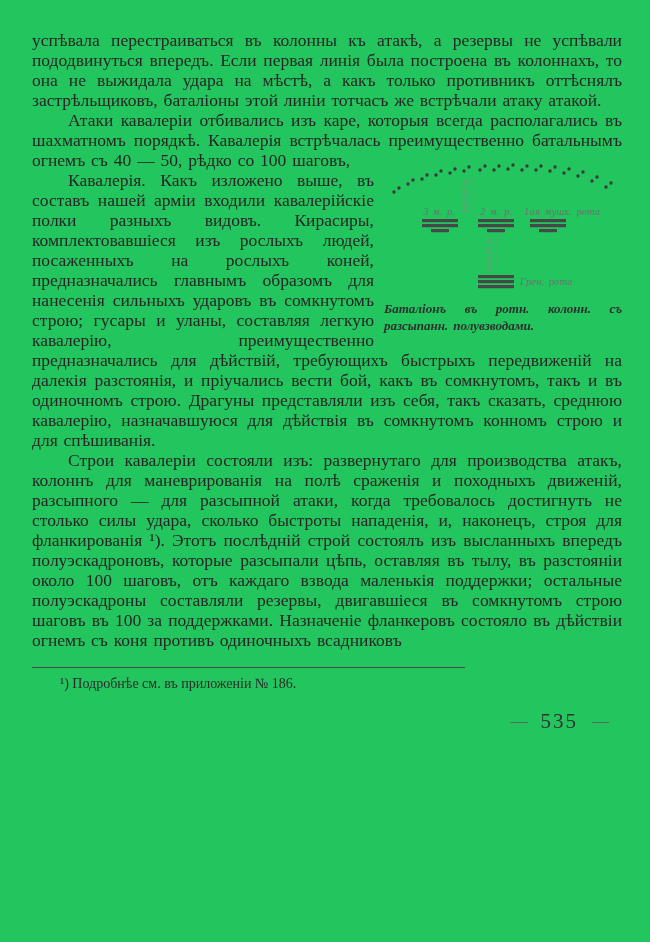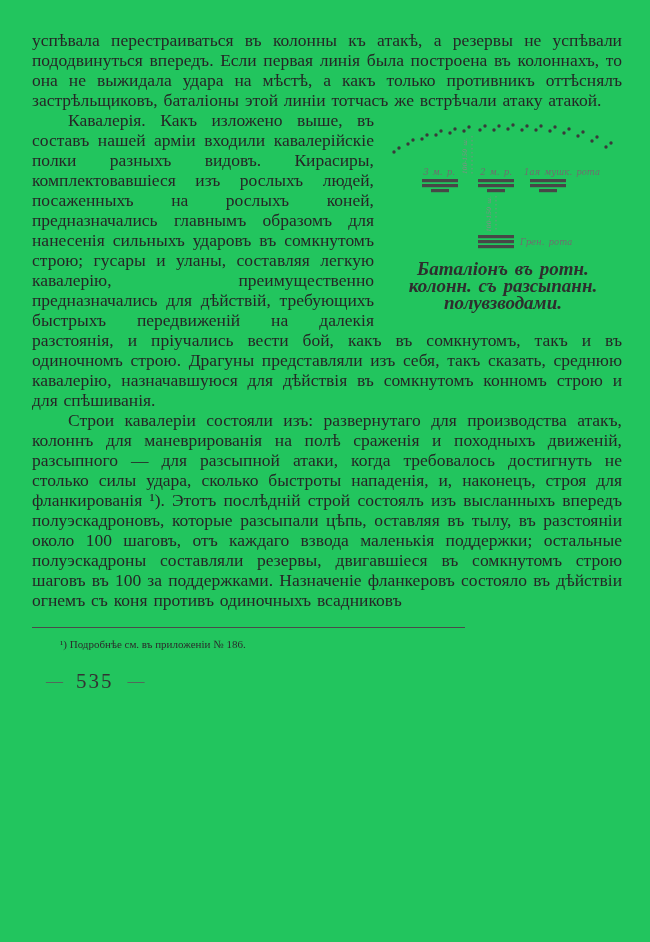--- a/index.html
+++ b/index.html
@@ -23,24 +23,23 @@
   
   .fig-wrap{
     float:right;
     width:238px;
     margin:6px 0 8px 10px;
     display:block;
   }
   .fig-svg{display:block;}
   .fig-caption{
     display:block;
-    text-align:center;
     font-style:italic;
     font-weight:600;
-    font-size:19px;
+    font-size:13px;
     line-height:17px;
     margin-top:4px;
     color:#2e2e2e;
     text-indent:0;
     word-spacing:2px;
   }
   .svg-label{
     font-family:"DejaVu Serif", serif;
     font-style:italic;
     font-size:8.5px;
@@ -52,45 +51,46 @@
     font-size:6px;
     fill:#8a8a8a;
   }
   .footnote-sep{
     border:none;height:0;
     border-top:1px solid #4a4a4a;
     width:433px;
     margin:17px 0 7px 0;
   }
   .footnote{
-    font-size:11px;
+    font-size:14px;
     line-height:18px;
     text-align:left;
     text-indent:28px;
     margin:0;
     color:#2b2b2b;
   }
   .pageno{
     margin-top:18px;
-    text-align:left;
+    text-align:right;
     font-size:21px;
     color:#333;
   }
   .pageno .dash{color:#5a5a5a;margin:0 14px;letter-spacing:-1px;font-size:17px;vertical-align:2px;}
   .pageno .num{letter-spacing:2px;}
 </style>
 </head>
 <body>
 
 <div class="page">
   <div class="body-text">
 
     <p>успѣвала перестраиваться въ колонны къ атакѣ, а резервы не успѣвали пододвинуться впередъ. Если первая линія была построена въ колоннахъ, то она не выжидала удара на мѣстѣ, а какъ только противникъ оттѣснялъ застрѣльщиковъ, баталіоны этой линіи тотчасъ же встрѣчали атаку атакой.</p>
 
     <p class="indent">
+      <span>Атаки кавалеріи отбивались изъ каре, которыя всегда располагались въ шахматномъ порядкѣ. Кавалерія встрѣчалась преимущественно батальнымъ огнемъ съ 40 — 50, рѣдко со 100 шаговъ,</span>
       <span class="fig-wrap">
         <svg class="fig-svg" viewBox="0 0 238 140" width="238" height="140" xmlns="http://www.w3.org/2000/svg">
 
           <g fill="#3a3a3a">
             <circle cx="10" cy="36" r="1.7"></circle>
               <circle cx="15" cy="32" r="1.7"></circle>
             <circle cx="24" cy="28" r="1.7"></circle>
               <circle cx="29" cy="24" r="1.7"></circle>
             <circle cx="38" cy="23" r="1.7"></circle>
               <circle cx="43" cy="19" r="1.7"></circle>

